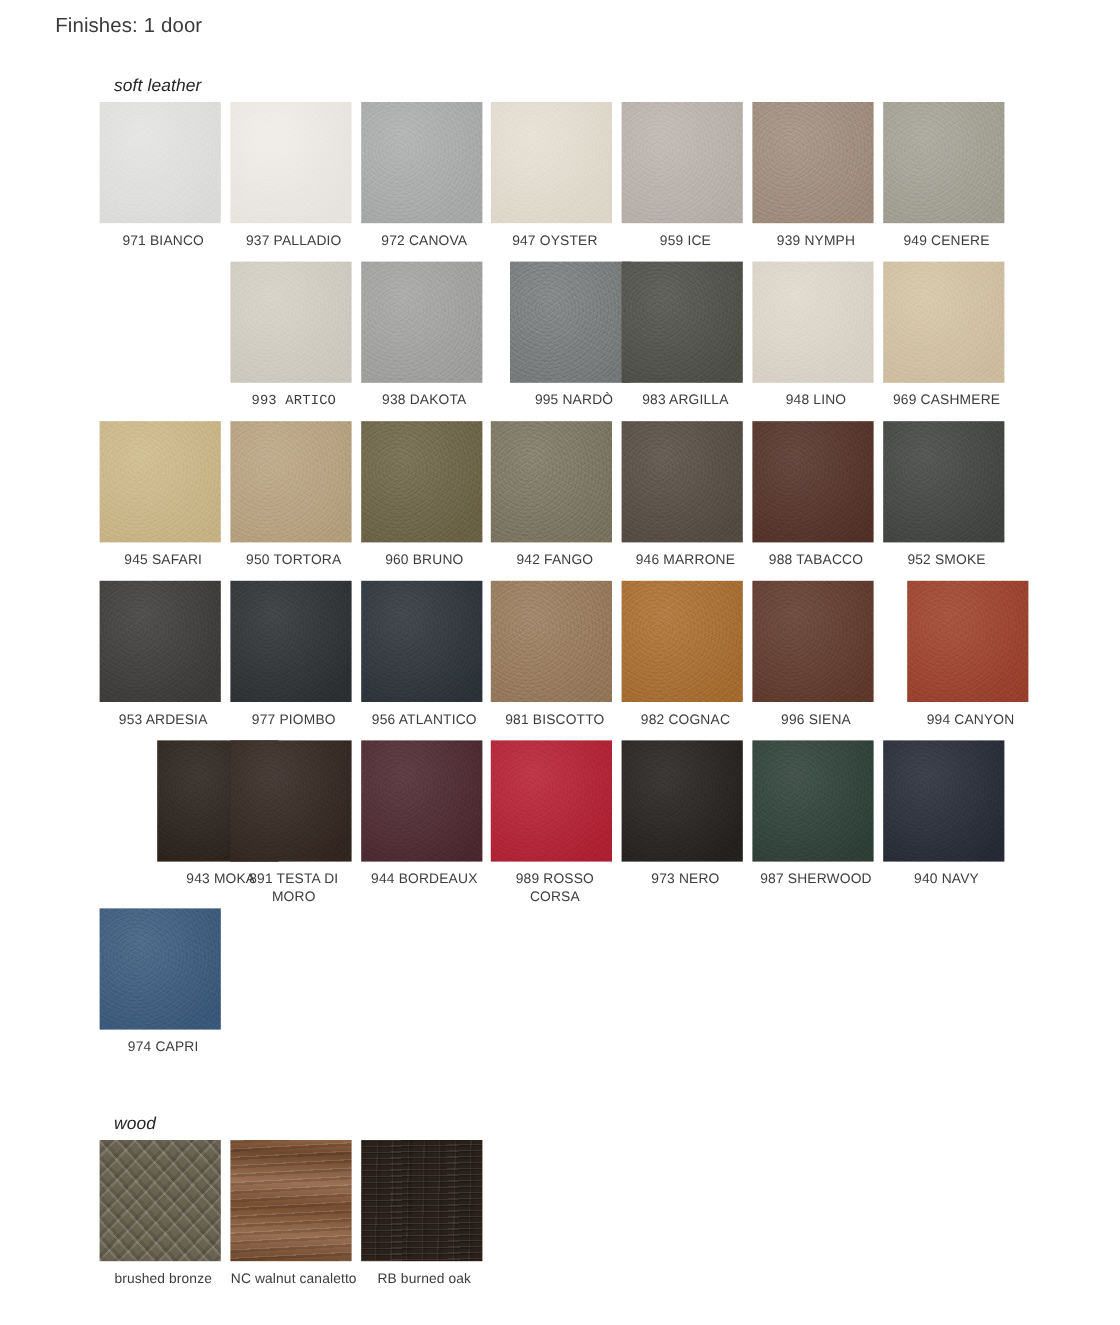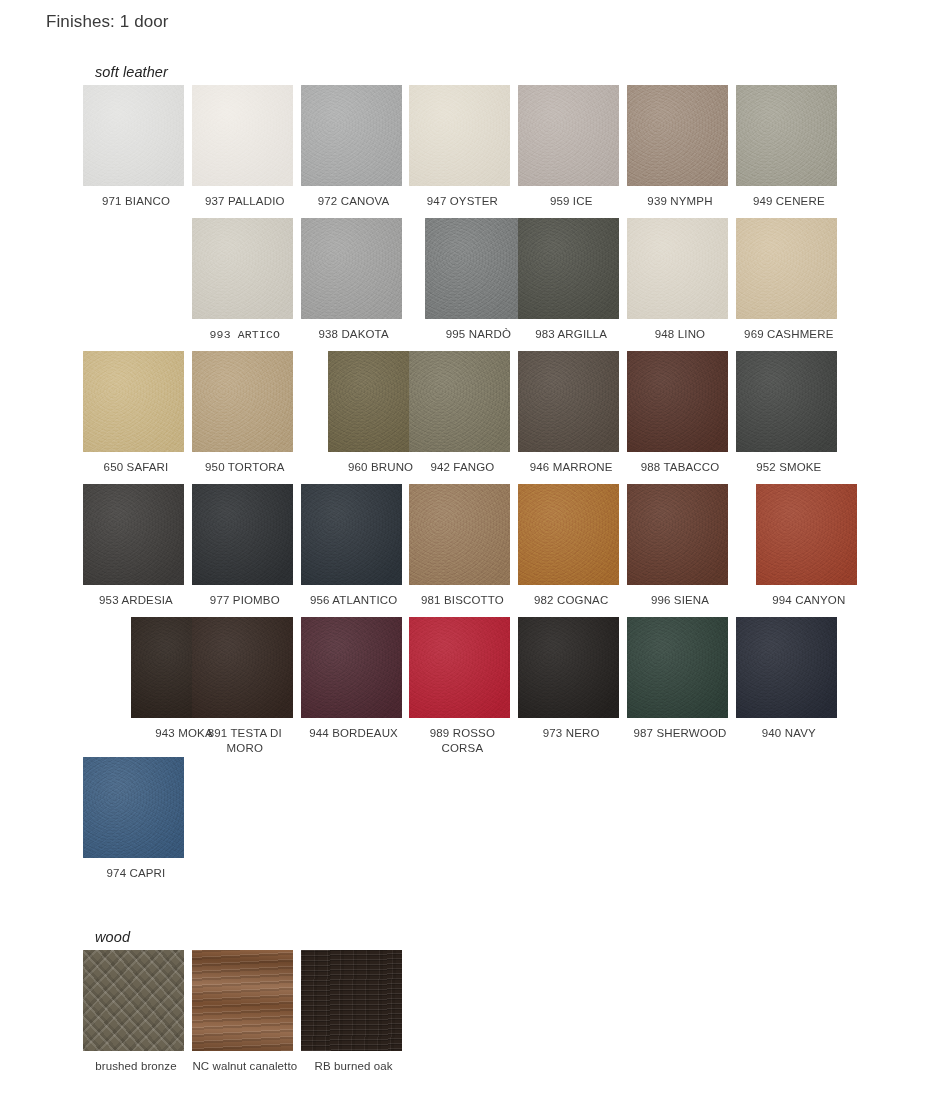--- a/index.html
+++ b/index.html
@@ -175,27 +175,27 @@
         <div class="label">948 LINO</div>
       </div>
       <div class="cell" style="left: 652.8px;">
         <div class="swatch leather" title="969 CASHMERE" style="background: rgb(212, 195, 164);"></div>
         <div class="label">969 CASHMERE</div>
       </div>
     </div>
     <div class="row">
       <div class="cell" style="left: 0px;">
         <div class="swatch leather" title="945 SAFARI" style="background: rgb(205, 184, 135);"></div>
-        <div class="label">650 SAFARI</div>
+        <div class="label">945 SAFARI</div>
       </div>
       <div class="cell" style="left: 108.8px;">
         <div class="swatch leather" title="950 TORTORA" style="background: rgb(185, 163, 128);"></div>
         <div class="label">950 TORTORA</div>
       </div>
-      <div class="cell" style="left: 217.6px; margin-left: 27px;">
+      <div class="cell" style="left: 217.6px;">
         <div class="swatch leather" title="960 BRUNO" style="background: rgb(108, 99, 70);"></div>
         <div class="label">960 BRUNO</div>
       </div>
       <div class="cell" style="left: 326.4px;">
         <div class="swatch leather" title="942 FANGO" style="background: rgb(122, 117, 96);"></div>
         <div class="label">942 FANGO</div>
       </div>
       <div class="cell" style="left: 435.2px;">
         <div class="swatch leather" title="946 MARRONE" style="background: rgb(85, 75, 66);"></div>
         <div class="label">946 MARRONE</div>

